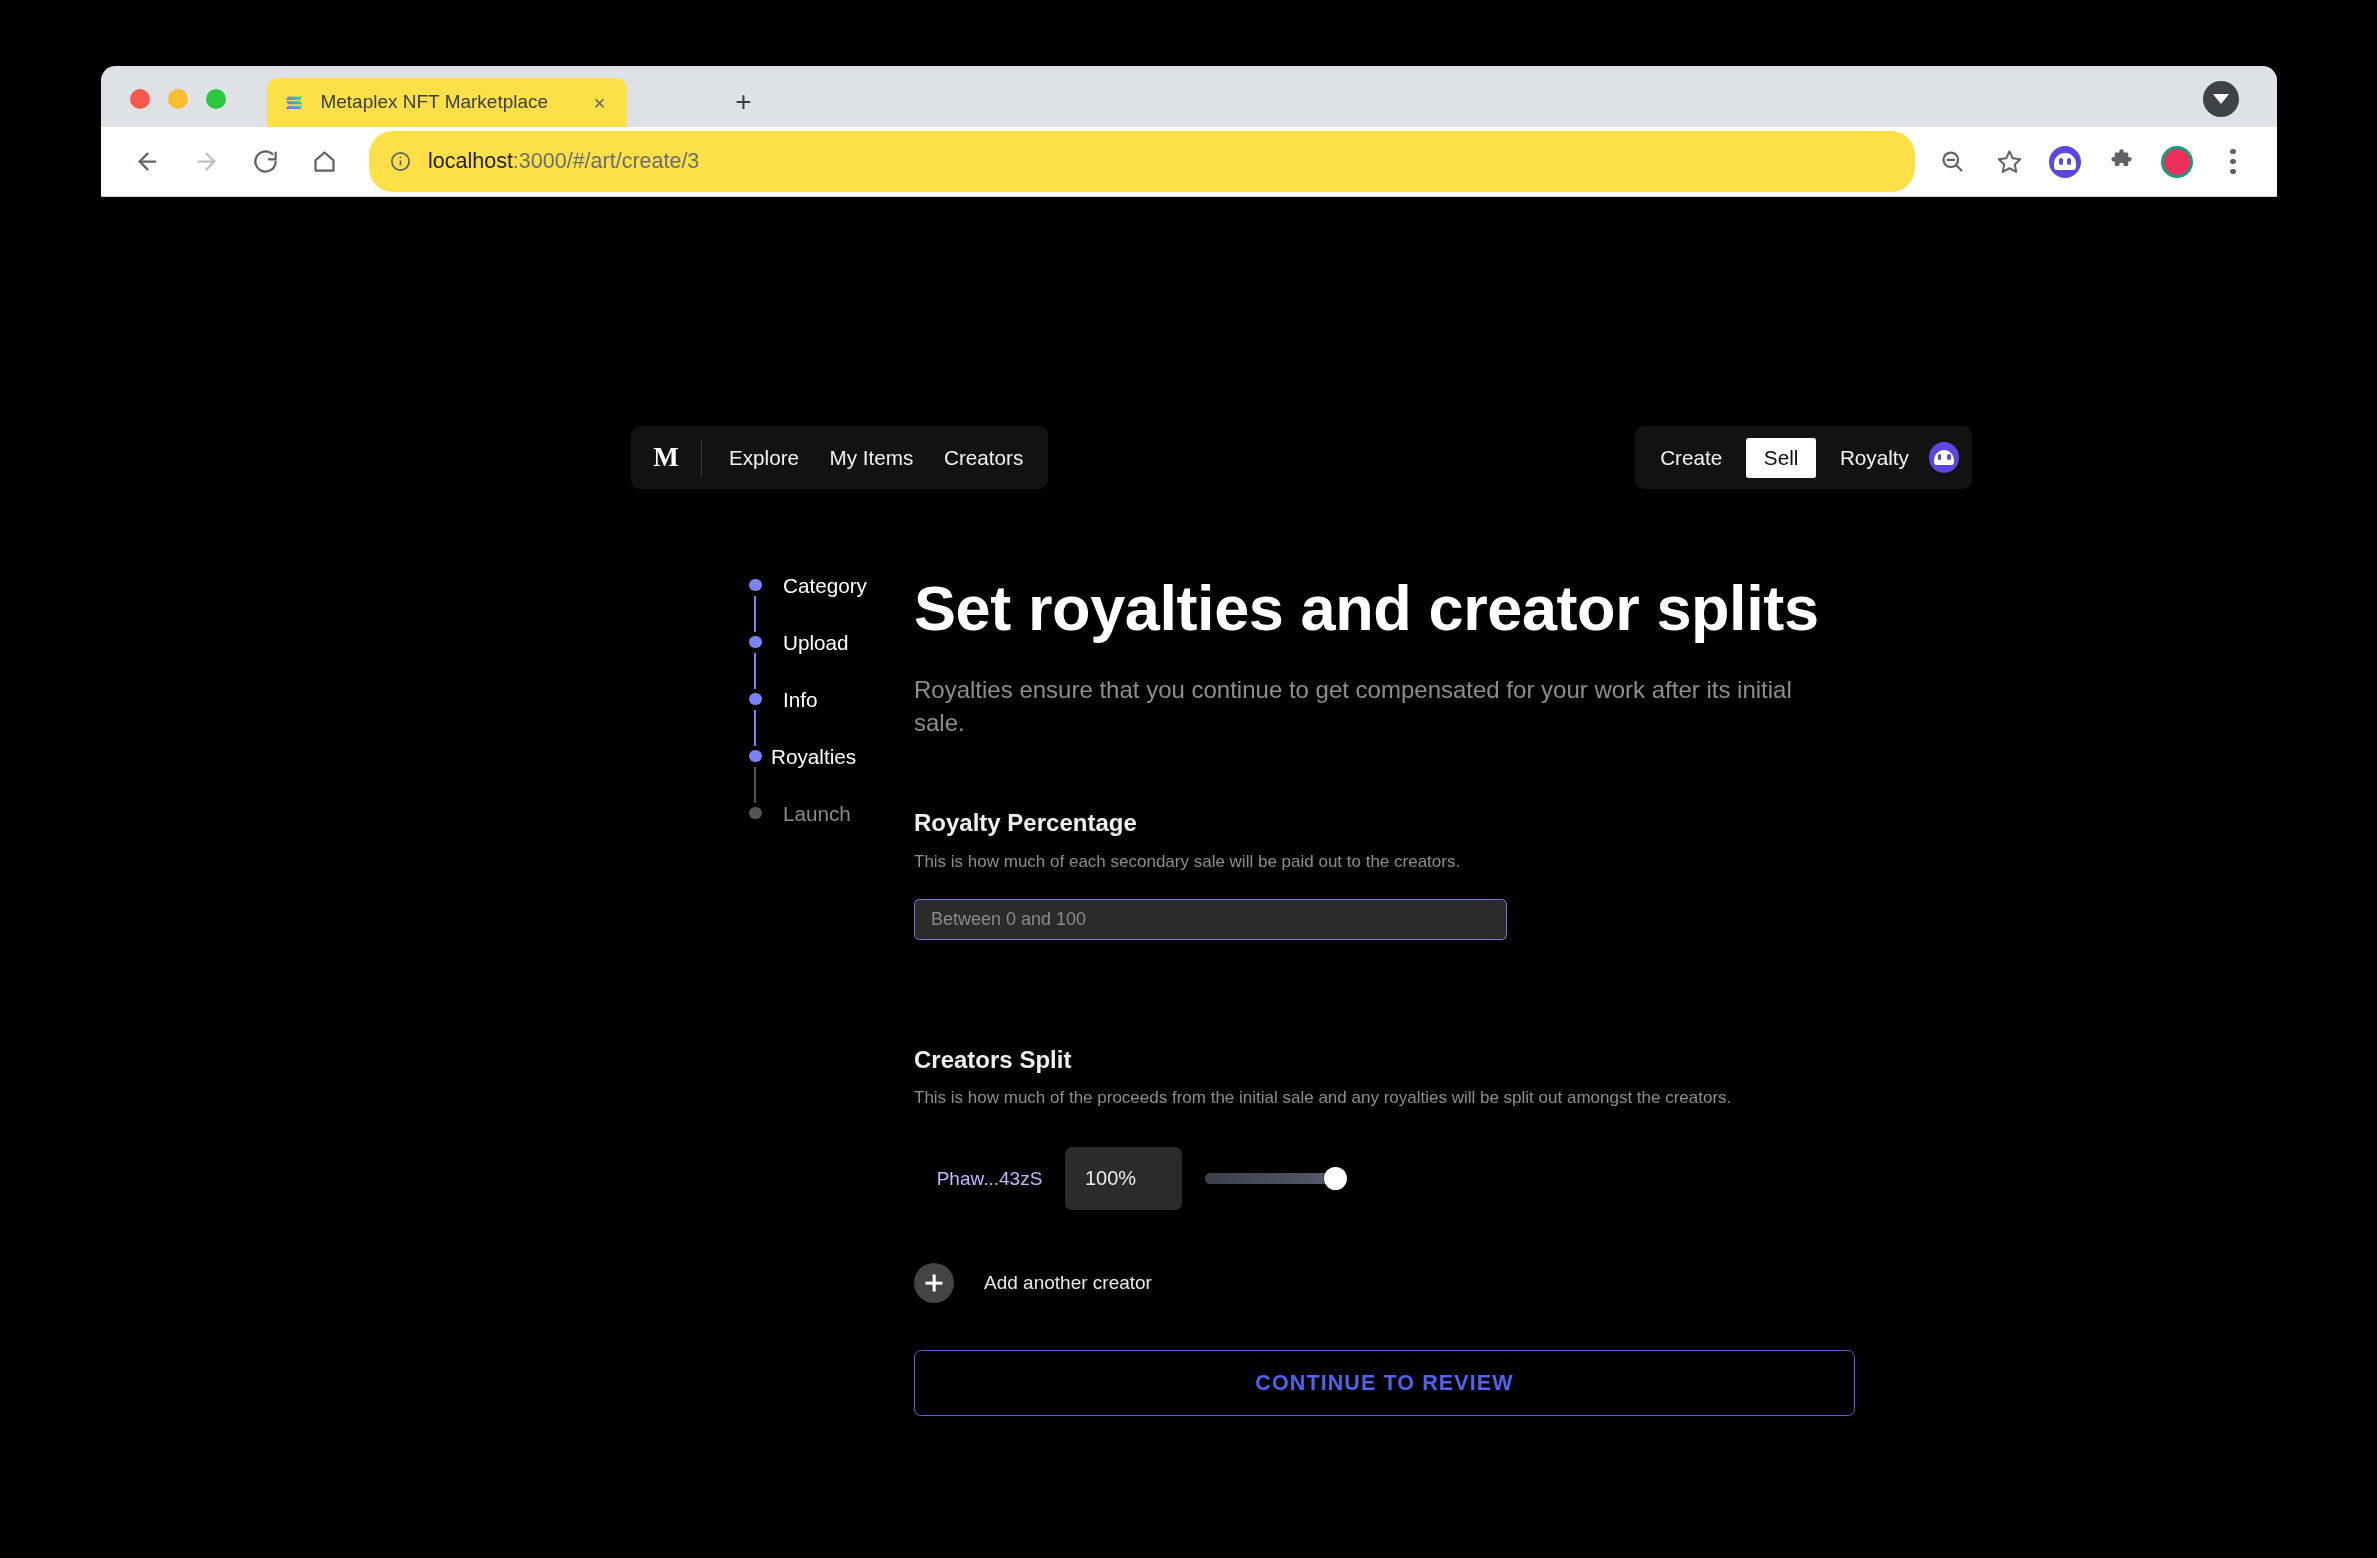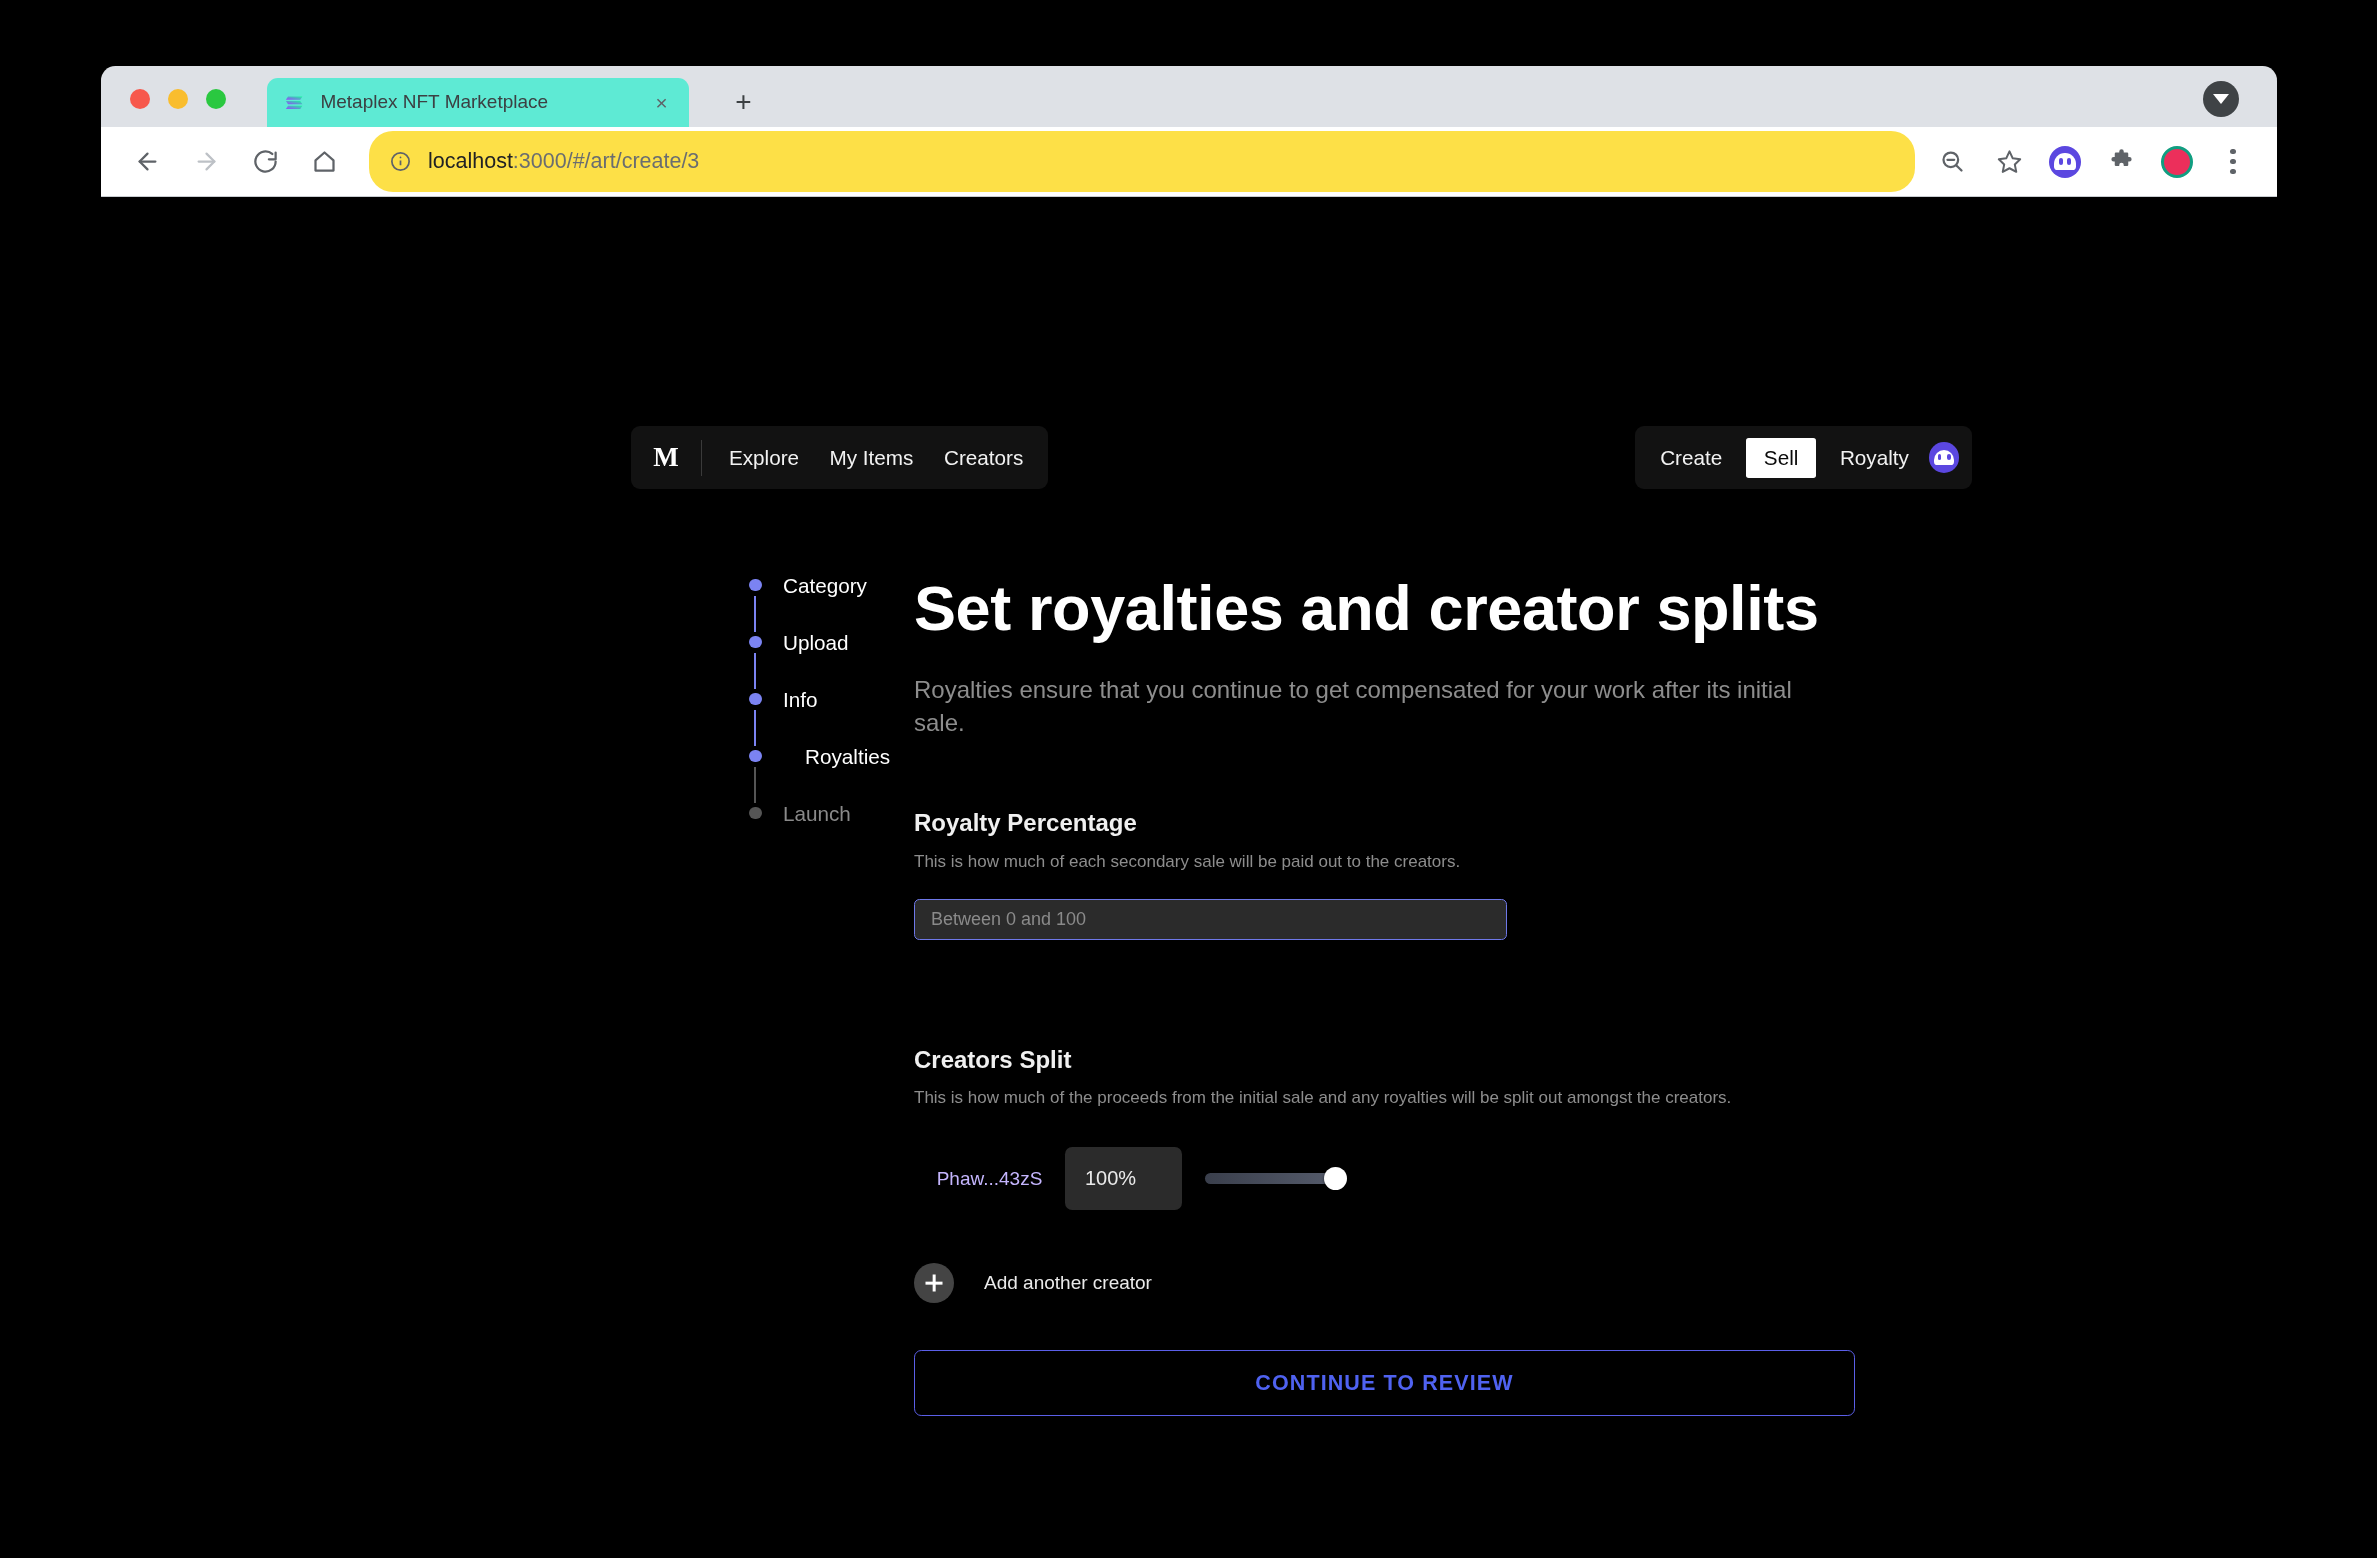--- a/index.html
+++ b/index.html
@@ -41,23 +41,23 @@
     width: 20px; height: 20px; border-radius: 50%;
   }
   .dot.red    { background: #f7584c; }
   .dot.yellow { background: #f9bd2e; }
   .dot.green  { background: #2ac840; }
 
   .tab {
     position: absolute;
     left: 166px;
     top: 11.7px;
-    width: 422px;
+    width: 360px;
     height: 49px;
-    background: #5eead4;
+    background: #fde047;
     border-radius: 10.8px 10.8px 0 0;
     display: flex;
     align-items: center;
     padding: 0 16px;
     box-sizing: border-box;
     justify-content: center;
   }
   .tab-favicon {
     width: 23px; height: 23px;
     flex: 0 0 23px;
@@ -308,21 +308,21 @@
     width: 1.8px; height: 36px;
     background: #7b83f2;
   }
   .step.before-pending .line { background: #555; }
   .step .label {
     margin-left: 34px;
     font-size: 20.7px;
     color: #fff;
     white-space: nowrap;
   }
-  .step.current .label { margin-left: 56px; text-align: right; }
+  .step.current .label { margin-left: 22px; text-align: right; }
   .step.pending .label { color: #8a8a8a; }
 
   
   .main {
     position: absolute;
     left: 813px;
     top: 359px;
     width: 943px;
   }
   .title {

